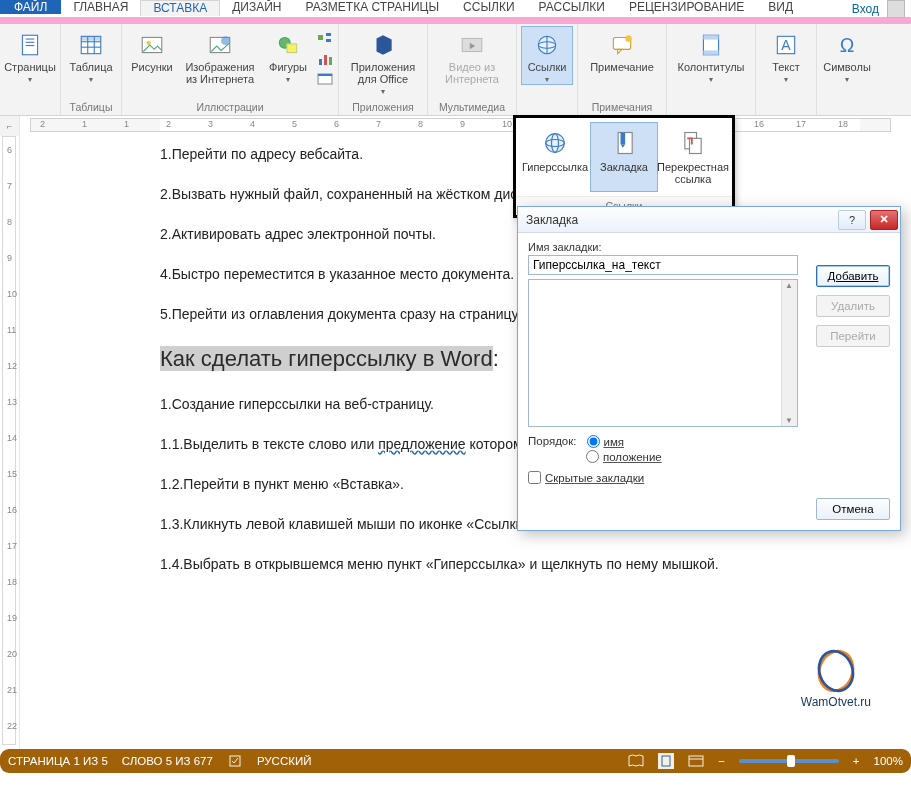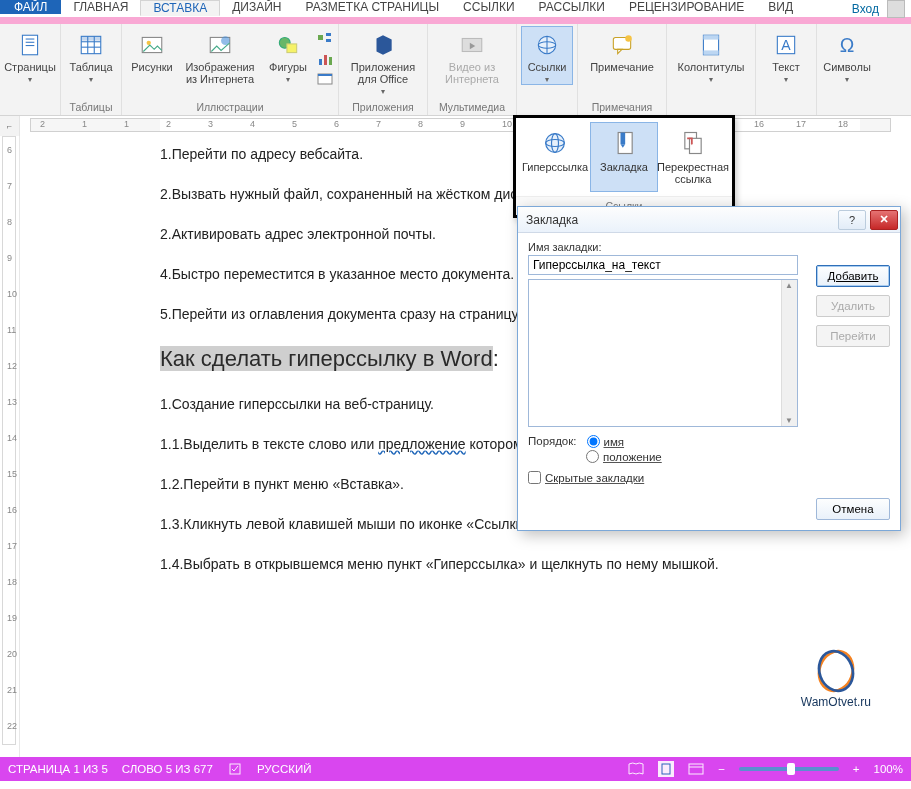--- a/index.html
+++ b/index.html
@@ -75,21 +75,21 @@
   .dlg-buttons { position: absolute; right: 10px; top: 32px; display: flex; flex-direction: column; gap: 8px; }
   .dlg-btn { width: 74px; height: 22px; border: 1px solid #9fb8d9; background: linear-gradient(#fdfefe,#e9f1fa); font-size: 11.5px; border-radius: 2px; cursor: pointer; }
   .dlg-btn.primary { border: 1px solid #2f6fb8; box-shadow: 0 0 0 1px #a8ccf0 inset; text-decoration: underline; }
   .dlg-btn:disabled { color: #aaa; border-color: #ccc; background: #f4f4f4; cursor: default; }
   .dlg-row { display: flex; gap: 10px; font-size: 11.5px; margin-top: 8px; }
   .dlg-row label { display: flex; align-items: center; gap: 4px; }
   .dlg-row label span { text-decoration: underline; text-decoration-color: #555; }
   .dlg-footer { display: flex; justify-content: flex-end; padding: 6px 10px 10px 10px; }
 
   
-  .statusbar { position: absolute; bottom: 8px; left: 0; right: 0; height: 24px; background: #d946ef; color: #fff; display: flex; align-items: center; font-size: 11.5px; padding: 0 8px; gap: 14px; }
+  .statusbar { position: absolute; bottom: 16px; left: 0; right: 0; height: 24px; background: #a16207; color: #fff; display: flex; align-items: center; font-size: 11.5px; padding: 0 8px; gap: 14px; border-radius: 9px; }
   .statusbar .spacer { flex: 1; }
   .sb-icon { width: 16px; height: 16px; display: inline-flex; align-items: center; justify-content: center; opacity: .9; }
   .zoom-slider { width: 100px; height: 4px; background: #5a8fcf; position: relative; border-radius: 2px; }
   .zoom-slider::before { content:""; position:absolute; left:50%; top:-4px; width:2px; height:12px; background:#fff; }
   .zoom-thumb { position:absolute; left:48%; top:-4px; width:8px; height:12px; background:#fff; border-radius:2px; }
 
   .watermark { position: absolute; right: 40px; bottom: 56px; text-align: center; color: #16365d; font-size: 12px; }
   .watermark svg { width: 56px; height: 44px; display: block; margin: 0 auto 2px auto; }
 </style>
 </head>

